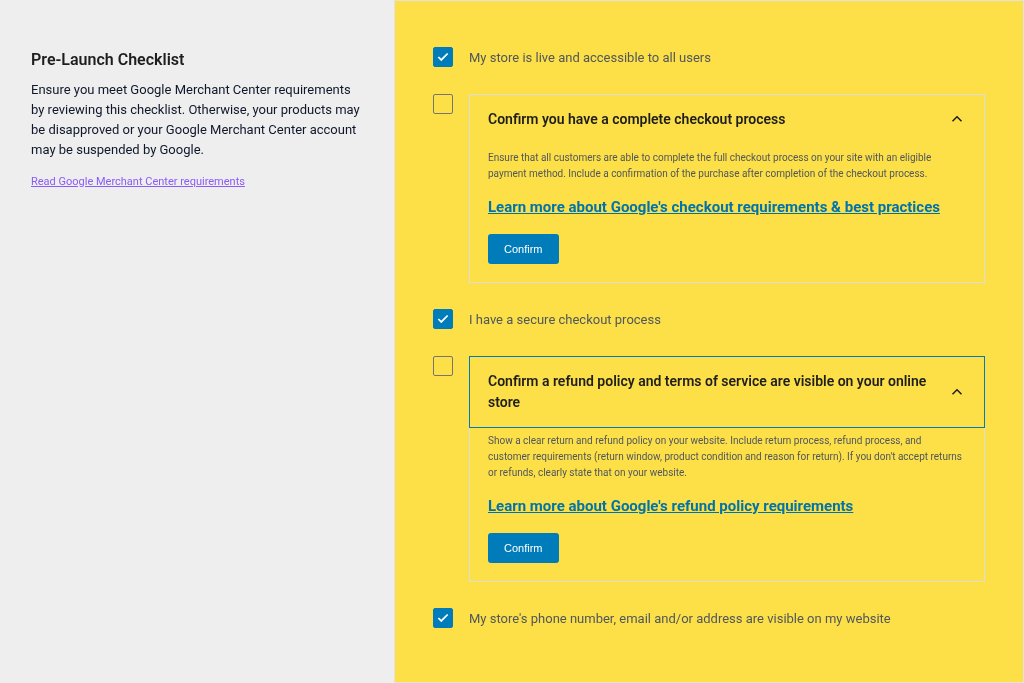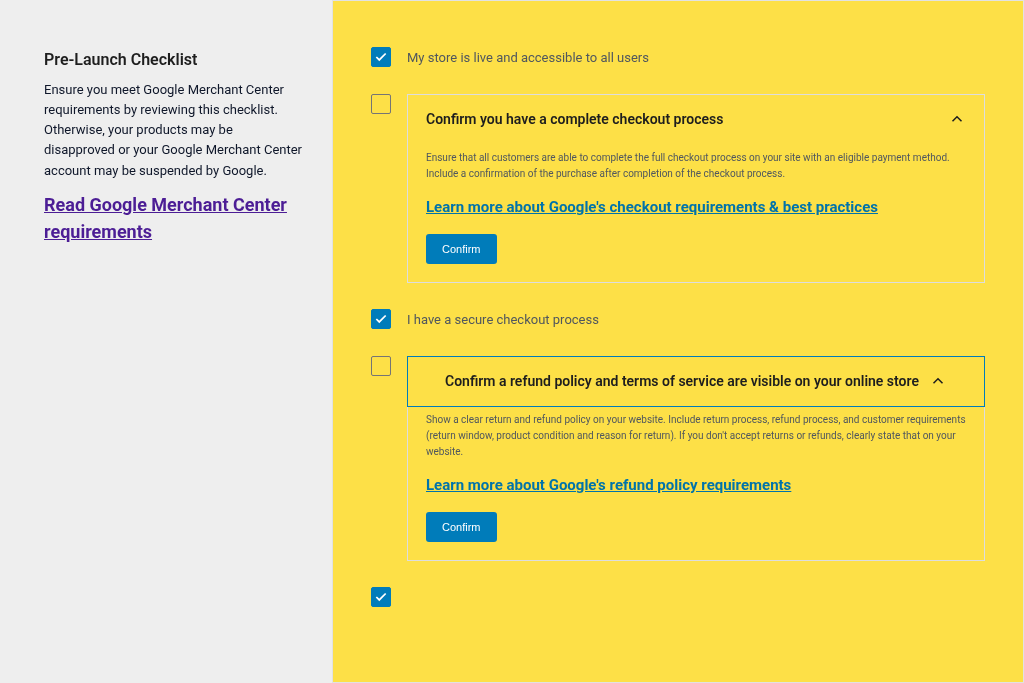--- a/index.html
+++ b/index.html
@@ -16,40 +16,39 @@
       color: #32373c;
       font-size: 13px;
       line-height: 1.5;
     }
     .container {
       display: flex;
       padding: 0;
       height: 100%;
     }
     .sidebar {
-      width: 332px;
-      padding: 48px 28px 28px 44px;
+      width: 394px;
+      padding: 48px 28px 28px 31px;
     }
     .sidebar h2 {
       font-size: 16px;
       font-weight: 600;
       color: #1e1e1e;
       margin-bottom: 8px;
     }
     .sidebar p {
       color: #0f172a;
       font-size: 13px;
       line-height: 1.55;
       margin-bottom: 10px;
     }
     .sidebar a {
-      color: #4c1d95;
+      color: #8b5cf6;
       text-decoration: underline;
-      font-size: 18px;
-      font-weight: bold;
+      font-size: 11px;
     }
     .main {
       flex: 1;
       background: #fde047;
       border: 1px solid #e2e2e2;
       padding: 46px 38px 38px 38px;
       margin-right: 0;
     }
     .check-row {
       display: flex;
@@ -228,16 +227,17 @@
         </div>
       </div>
     </div>
 
     <div class="check-row">
       <div class="chkbox checked">
         <svg viewBox="0 0 24 24" fill="none" stroke="#fff" stroke-width="3">
             <polyline points="4 12 9 17 20 6"></polyline>
           </svg>
       </div>
+      <div class="check-label">My store's phone number, email and/or address are visible on my website</div>
     </div>
 
   </div>
 </div>
 
 </body></html>

